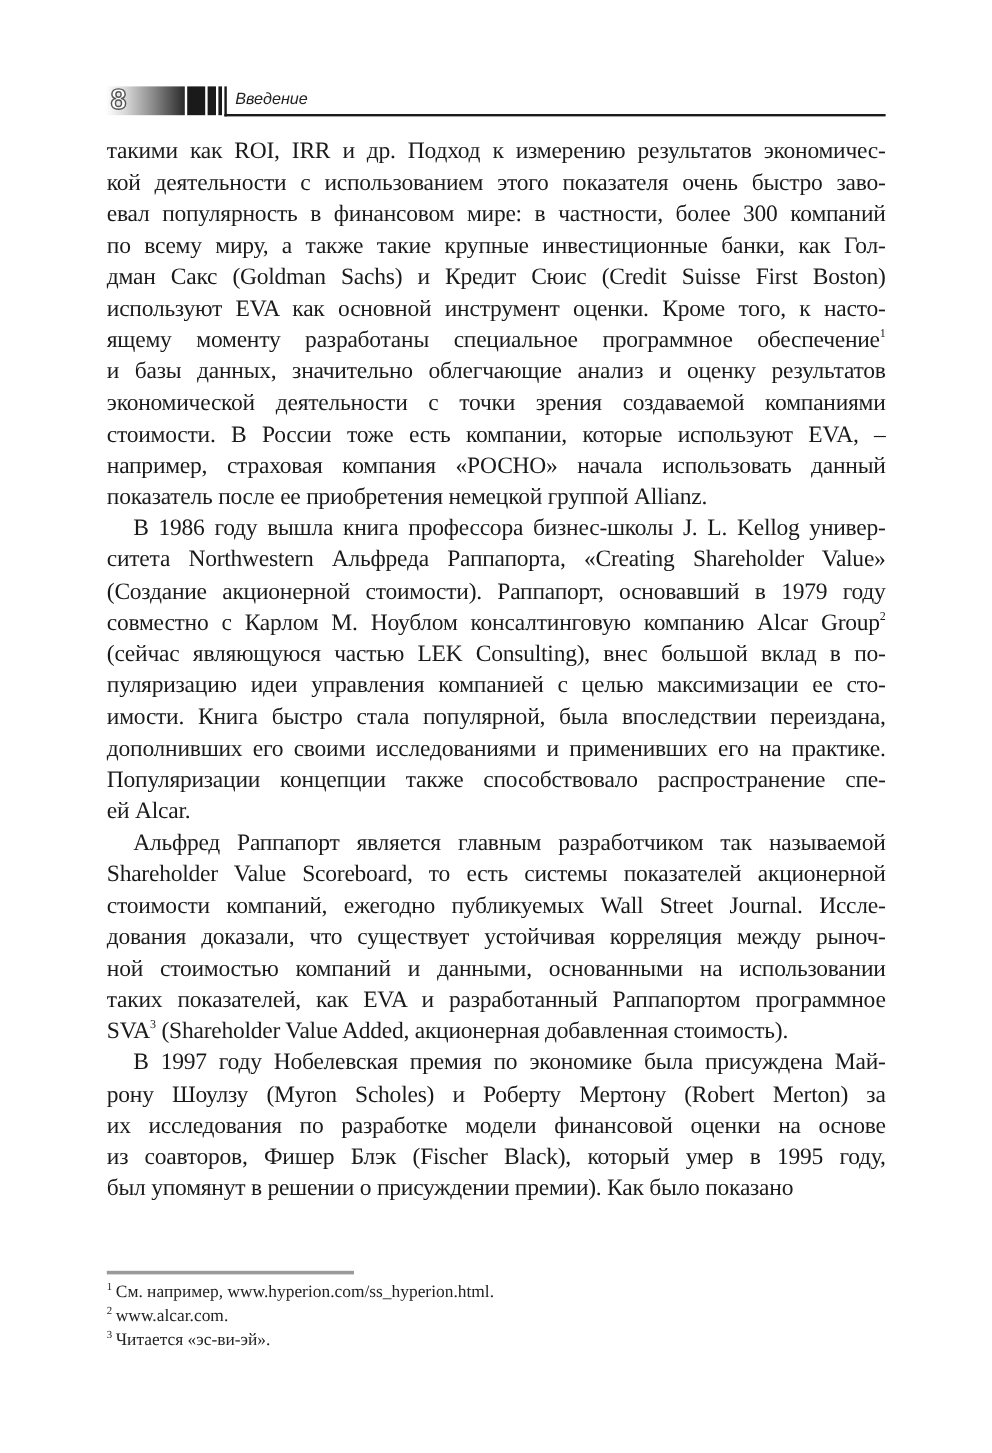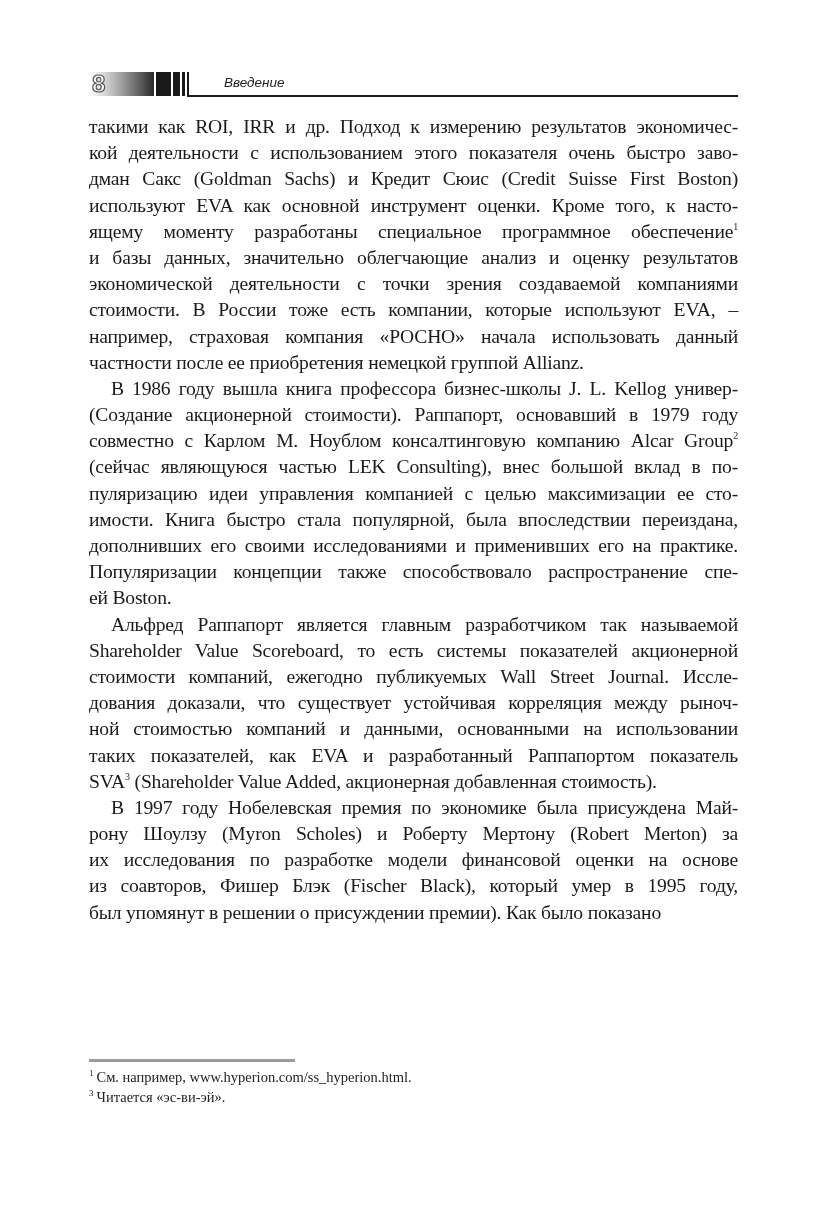--- a/index.html
+++ b/index.html
@@ -11,21 +11,21 @@
     background: linear-gradient(to right, #ffffff 0%, #d8d8d8 25%, #8a8a8a 60%, #2a2a2a 100%); }
   .page-num { position: absolute; left: 4px; top: -2px; font-family: "Liberation Sans", sans-serif;
     font-weight: bold; font-size: 24px; color: #ffffff; -webkit-text-stroke: 1.2px #555; line-height: 28px; }
   .bar { position: absolute; top: 2px; height: 24px; background: #1a1a1a; }
   .bar.b1 { left: 68px; width: 15px; }
   .bar.b2 { left: 85px; width: 7px; }
   .bar.b3 { left: 94px; width: 3px; }
   .header-line { position: absolute; left: 99px; top: 25px; width: 551px; height: 2px; background: #1a1a1a; }
   .header-vline { position: absolute; left: 99px; top: 2px; width: 2px; height: 25px; background: #1a1a1a; }
   .section-title { position: absolute; left: 108px; top: 5px; font-family: "Liberation Sans", sans-serif;
-    font-style: italic; font-size: 13.5px; color: #222; margin-left: 28px; }
+    font-style: italic; font-size: 13.5px; color: #222; }
 
   .body-text { position: absolute; left: 89px; top: 114px; width: 649px; }
   .line { display: block; font-size: 19.6px; line-height: 26.2px; height: 26.2px; white-space: nowrap;
     text-align: justify; text-align-last: justify; letter-spacing: -0.2px; }
   .line.last { text-align-last: left; }
   .line.indent { text-indent: 22px; }
   sup { font-size: 10px; line-height: 0; vertical-align: 8px; }
 
   .fn-rule { position: absolute; left: 89px; top: 1059px; width: 206px; height: 3px; background: #9a9a9a; }
   .footnotes { position: absolute; left: 89px; top: 1067px; }
@@ -44,48 +44,52 @@
   <div class="bar b2"></div>
   <div class="bar b3"></div>
   <div class="header-vline"></div>
   <div class="header-line"></div>
   <span class="section-title">Введение</span>
 </div>
 
 <div class="body-text" id="body-text">
     <span class="line"><span>такими как ROI, IRR и др. Подход к измерению результатов экономичес-</span></span>
     <span class="line"><span>кой деятельности с использованием этого показателя очень быстро заво-</span></span>
+    <span class="line"><span>евал популярность в финансовом мире: в частности, более 300 компаний</span></span>
+    <span class="line"><span>по всему миру, а также такие крупные инвестиционные банки, как Гол-</span></span>
     <span class="line"><span>дман Сакс (Goldman Sachs) и Кредит Сюис (Credit Suisse First Boston)</span></span>
     <span class="line"><span>используют EVA как основной инструмент оценки. Кроме того, к насто-</span></span>
     <span class="line"><span>ящему моменту разработаны специальное программное обеспечение</span><sup>1</sup></span>
     <span class="line"><span>и базы данных, значительно облегчающие анализ и оценку результатов</span></span>
     <span class="line"><span>экономической деятельности с точки зрения создаваемой компаниями</span></span>
     <span class="line"><span>стоимости. В России тоже есть компании, которые используют EVA, –</span></span>
     <span class="line"><span>например, страховая компания «РОСНО» начала использовать данный</span></span>
-    <span class="line last"><span>частности после ее приобретения немецкой группой Allianz.</span></span>
+    <span class="line last"><span>показатель после ее приобретения немецкой группой Allianz.</span></span>
     <span class="line indent"><span>В 1986 году вышла книга профессора бизнес-школы J. L. Kellog универ-</span></span>
+    <span class="line"><span>ситета Northwestern Альфреда Раппапорта, «Creating Shareholder Value»</span></span>
     <span class="line"><span>(Создание акционерной стоимости). Раппапорт, основавший в 1979 году</span></span>
     <span class="line"><span>совместно с Карлом М. Ноублом консалтинговую компанию Alcar Group</span><sup>2</sup></span>
     <span class="line"><span>(сейчас являющуюся частью LEK Consulting), внес большой вклад в по-</span></span>
     <span class="line"><span>пуляризацию идеи управления компанией с целью максимизации ее сто-</span></span>
     <span class="line"><span>имости. Книга быстро стала популярной, была впоследствии переиздана,</span></span>
     <span class="line"><span>дополнивших его своими исследованиями и применивших его на практике.</span></span>
     <span class="line"><span>Популяризации концепции также способствовало распространение спе-</span></span>
-    <span class="line last"><span>ей Boston.</span></span>
+    <span class="line last"><span>ей Alcar.</span></span>
     <span class="line indent"><span>Альфред Раппапорт является главным разработчиком так называемой</span></span>
     <span class="line"><span>Shareholder Value Scoreboard, то есть системы показателей акционерной</span></span>
     <span class="line"><span>стоимости компаний, ежегодно публикуемых Wall Street Journal. Иссле-</span></span>
     <span class="line"><span>дования доказали, что существует устойчивая корреляция между рыноч-</span></span>
     <span class="line"><span>ной стоимостью компаний и данными, основанными на использовании</span></span>
-    <span class="line"><span>таких показателей, как EVA и разработанный Раппапортом показатель</span></span>
+    <span class="line"><span>таких показателей, как EVA и разработанный Раппапортом программное</span></span>
     <span class="line last"><span>SVA</span><sup>3</sup><span> (Shareholder Value Added, акционерная добавленная стоимость).</span></span>
     <span class="line indent"><span>В 1997 году Нобелевская премия по экономике была присуждена Май-</span></span>
     <span class="line"><span>рону Шоулзу (Myron Scholes) и Роберту Мертону (Robert Merton) за</span></span>
     <span class="line"><span>их исследования по разработке модели финансовой оценки на основе</span></span>
     <span class="line"><span>из соавторов, Фишер Блэк (Fischer Black), который умер в 1995 году,</span></span>
     <span class="line last"><span>был упомянут в решении о присуждении премии). Как было показано</span></span>
   </div>
 
 <div class="fn-rule"></div>
 <div class="footnotes" id="footnotes">
     <div class="fn"><sup>1</sup><span>См. например, </span><a>www.hyperion.com/ss_hyperion.html</a><span>.</span></div>
+    <div class="fn"><sup>2</sup><a>www.alcar.com</a><span>.</span></div>
     <div class="fn"><sup>3</sup><span>Читается «эс-ви-эй».</span></div>
   </div>
 
 </body></html>

